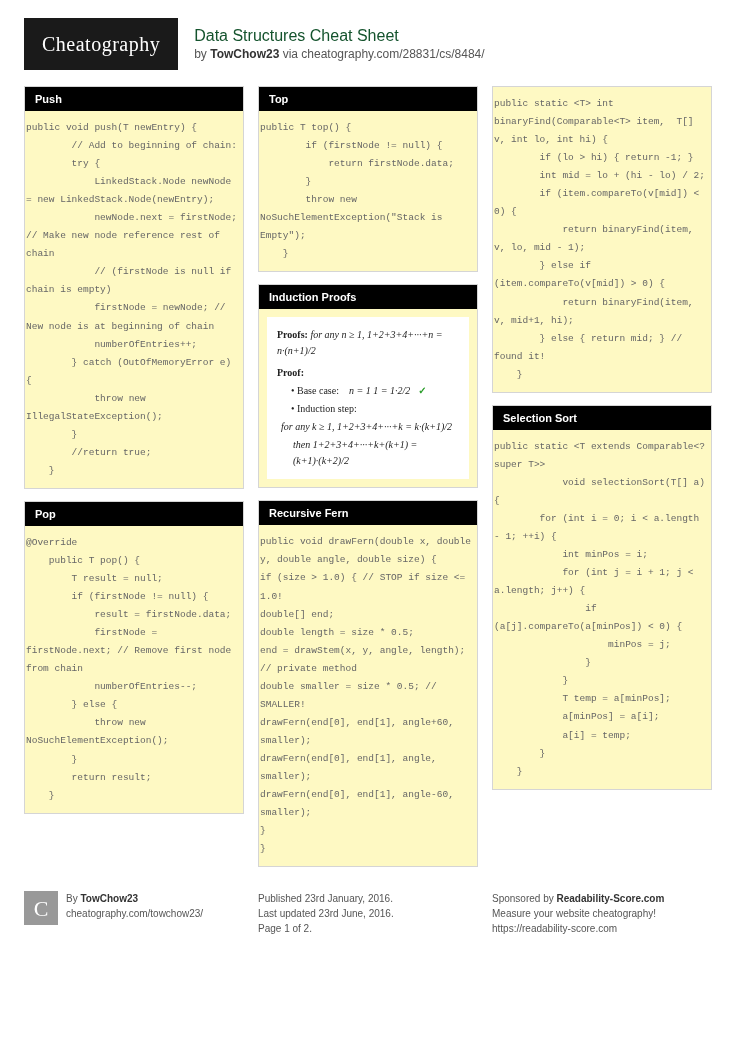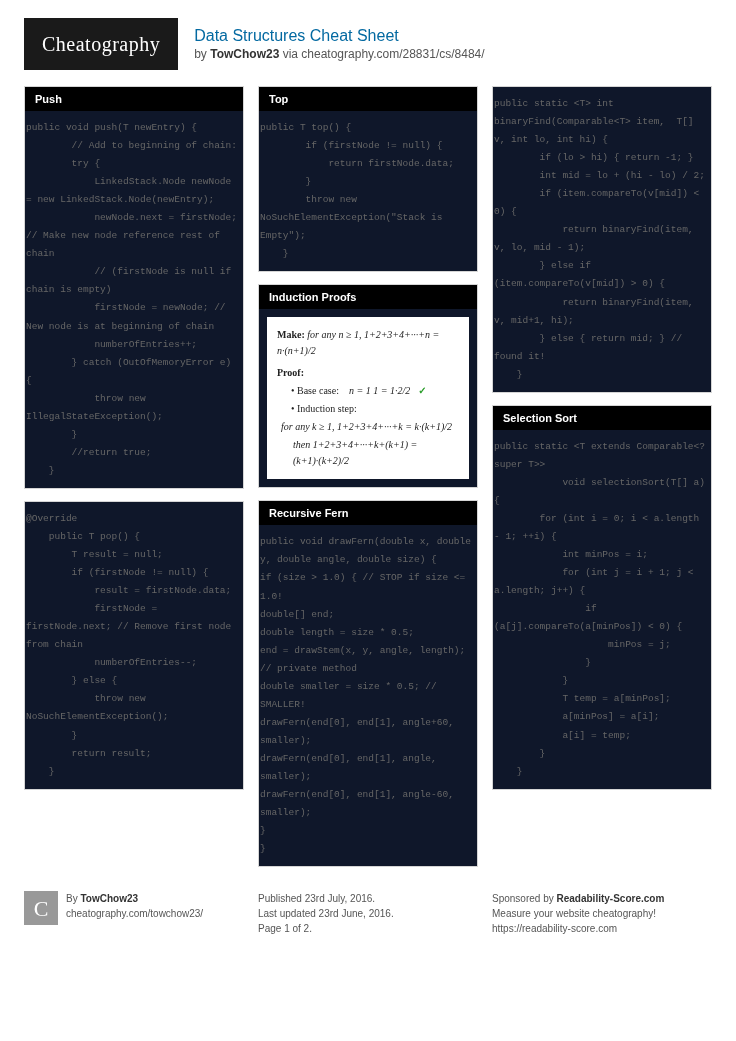--- a/index.html
+++ b/index.html
@@ -23,41 +23,41 @@
     padding: 10px 18px;
     font-weight: normal;
     letter-spacing: 0.5px;
     height: 52px;
     display: flex;
     align-items: center;
   }
   .header-text h1 {
     font-size: 16px;
     font-weight: normal;
-    color: #0369a1;
+    color: #14532d;
     margin-bottom: 2px;
   }
   .header-text .byline {
     font-size: 12px;
     color: #555;
   }
   .header-text .byline b { font-weight: bold; color: #333; }
   .columns {
     display: flex;
     gap: 14px;
   }
   .col {
     flex: 1;
     display: flex;
     flex-direction: column;
     gap: 12px;
   }
   .card {
     border: 1px solid #d5d5d5;
-    background: #0f172a;
+    background: #fef9c3;
   }
   .card-header {
     background: #000;
     color: #fff;
     font-size: 11px;
     font-weight: bold;
     padding: 6px 10px;
   }
   .card-body {
     padding: 8px 1px;
@@ -136,20 +136,21 @@
             // (firstNode is null if chain is empty)
             firstNode = newNode; // New node is at beginning of chain
             numberOfEntries++;
         } catch (OutOfMemoryError e) {
             throw new IllegalStateException();
         }
         //return true;
     }</div>
     </div>
     <div class="card">
+      <div class="card-header">Pop</div>
       <div class="card-body">@Override
     public T pop() {
         T result = null;
         if (firstNode != null) {
             result = firstNode.data;
             firstNode = firstNode.next; // Remove first node from chain
             numberOfEntries--;
         } else {
             throw new NoSuchElementException();
         }
@@ -164,21 +165,21 @@
       <div class="card-body">public T top() {
         if (firstNode != null) {
             return firstNode.data;
         }
         throw new NoSuchElementException("Stack is Empty");
     }</div>
     </div>
     <div class="card">
       <div class="card-header">Induction Proofs</div>
       <div class="card-image">
-        <div class="claim"><b>Make:</b> <span class="math">for any n ≥ 1,   1+2+3+4+···+n = n·(n+1)/2</span></div>
+        <div class="claim"><b>Proofs:</b> <span class="math">for any n ≥ 1,   1+2+3+4+···+n = n·(n+1)/2</span></div>
         <div class="proof-label">Proof:</div>
         <div class="bullet">• <span>Base case:</span> &nbsp;&nbsp; <span class="math">n = 1     1 = 1·2/2</span><span class="check">✓</span></div>
         <div class="bullet">• <span>Induction step:</span></div>
         <div class="bullet math" style="margin-left:4px">for any k ≥ 1,   1+2+3+4+···+k = k·(k+1)/2</div>
         <div class="bullet math" style="margin-left:16px">then   1+2+3+4+···+k+(k+1) = (k+1)·(k+2)/2</div>
       </div>
     </div>
     <div class="card">
       <div class="card-header">Recursive Fern</div>
       <div class="card-body">public void drawFern(double x, double y, double angle, double size) {
@@ -231,21 +232,21 @@
 <div class="footer">
   <div class="footer-col">
     <div class="footer-icon">C</div>
     <div>
       <span>By </span><b>TowChow23</b><br>
       <span>cheatography.com/towchow23/</span>
     </div>
   </div>
   <div class="footer-col">
     <div>
-      <span>Published 23rd July, 2016.</span><br>
+      <span>Published 23rd January, 2016.</span><br>
       <span>Last updated 23rd June, 2016.</span><br>
       <span>Page 1 of 2.</span>
     </div>
   </div>
   <div class="footer-col">
     <div>
       <span>Sponsored by </span><b>Readability-Score.com</b><br>
       <span>Measure your website cheatography!</span><br>
       <span>https://readability-score.com</span>
     </div>

